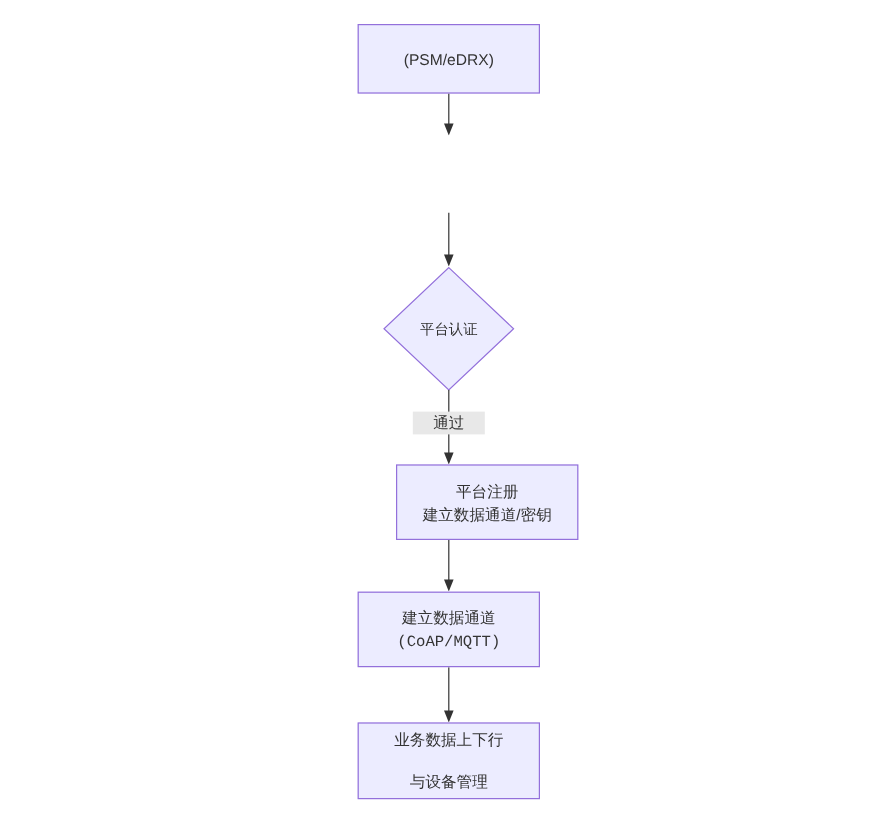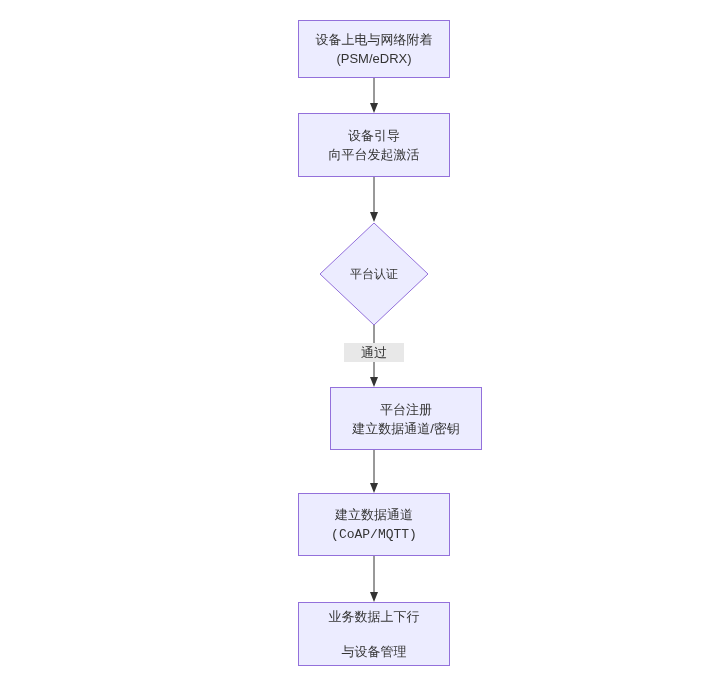--- a/index.html
+++ b/index.html
@@ -75,35 +75,30 @@
     padding: 1px 17px;
     white-space: nowrap;
   }
 </style>
 </head>
 <body>
 
 <div class="canvas">
 
   <div class="node" style="top:20px;height:58px;">
-    <span>设备上电与网络附着</span>
     <span>(PSM/eDRX)</span>
   </div>
 
   <div class="arrow" style="top:78px;height:35px;">
     <svg width="14" height="35" viewBox="0 0 14 35">
       <line x1="7" y1="0" x2="7" y2="26"></line>
       <polygon points="3,25 11,25 7,35"></polygon>
     </svg>
   </div>
 
-  <div class="node" style="top:113px;height:64px;">
-    <span>设备引导</span>
-    <span>向平台发起激活</span>
-  </div>
 
   <div class="arrow" style="top:177px;height:45px;">
     <svg width="14" height="45" viewBox="0 0 14 45">
       <line x1="7" y1="0" x2="7" y2="36"></line>
       <polygon points="3,35 11,35 7,45"></polygon>
     </svg>
   </div>
 
   <div class="diamond-wrap">
     <svg width="110" height="104" viewBox="0 0 110 104">

